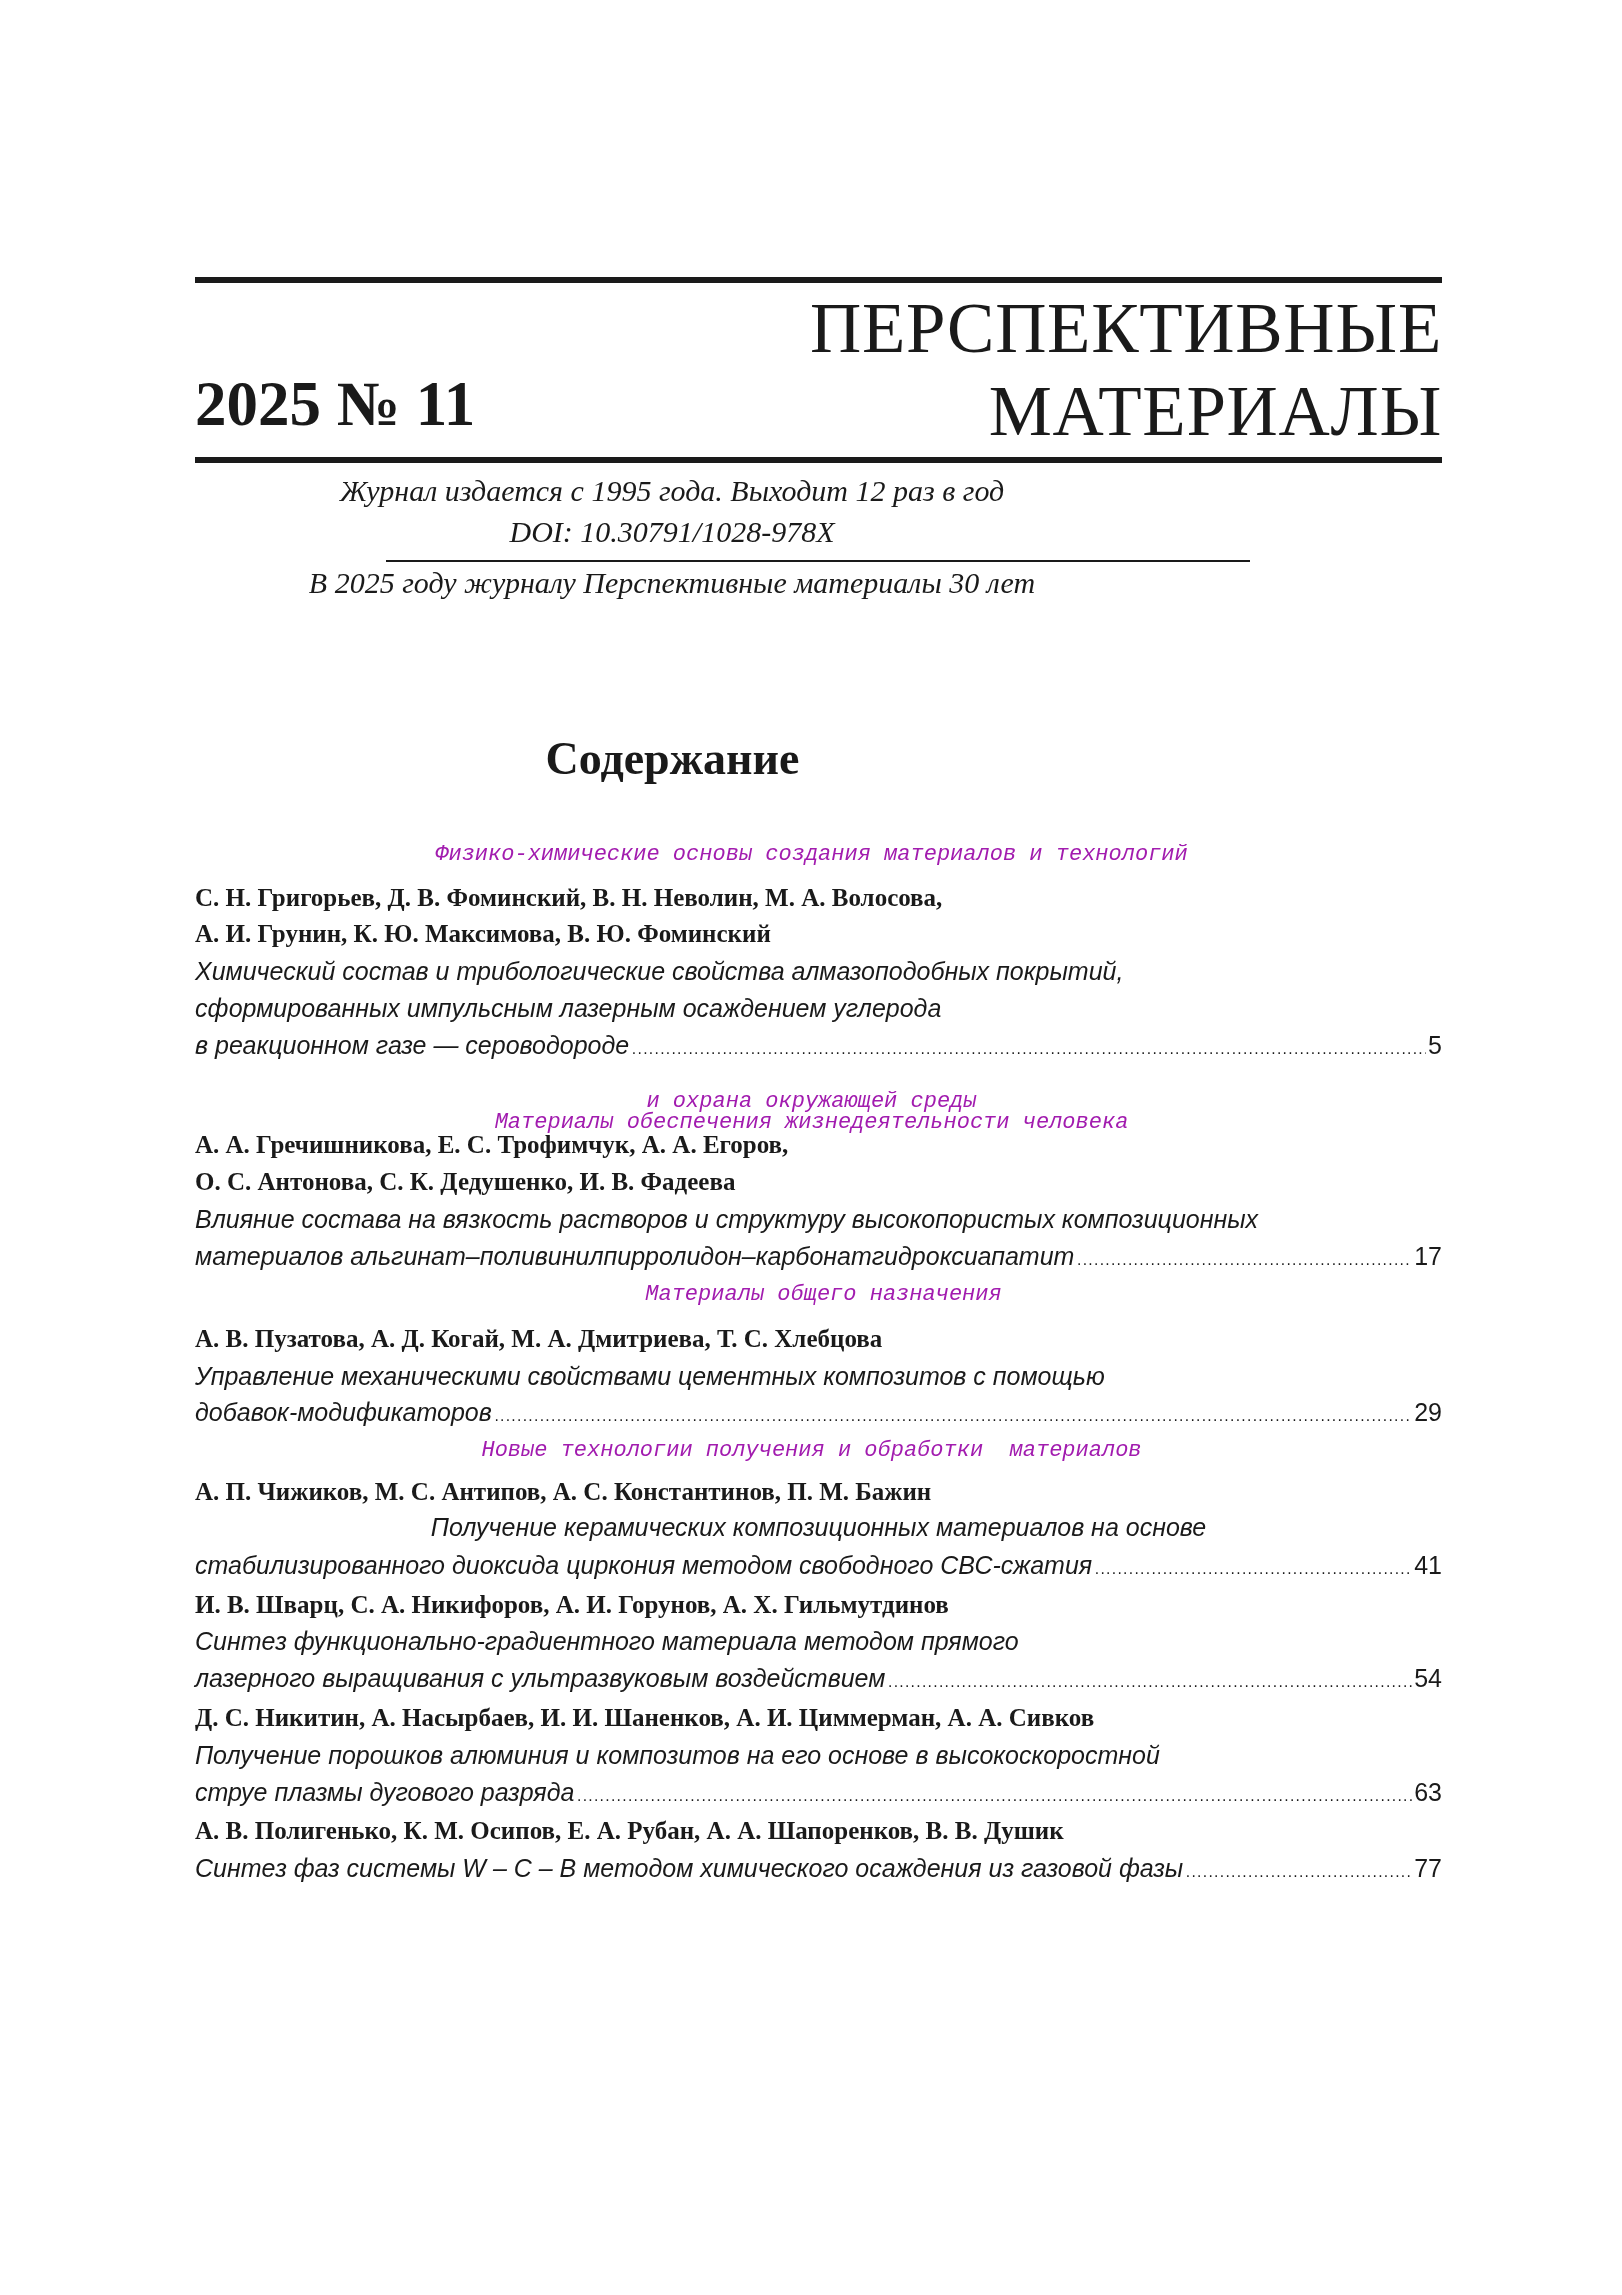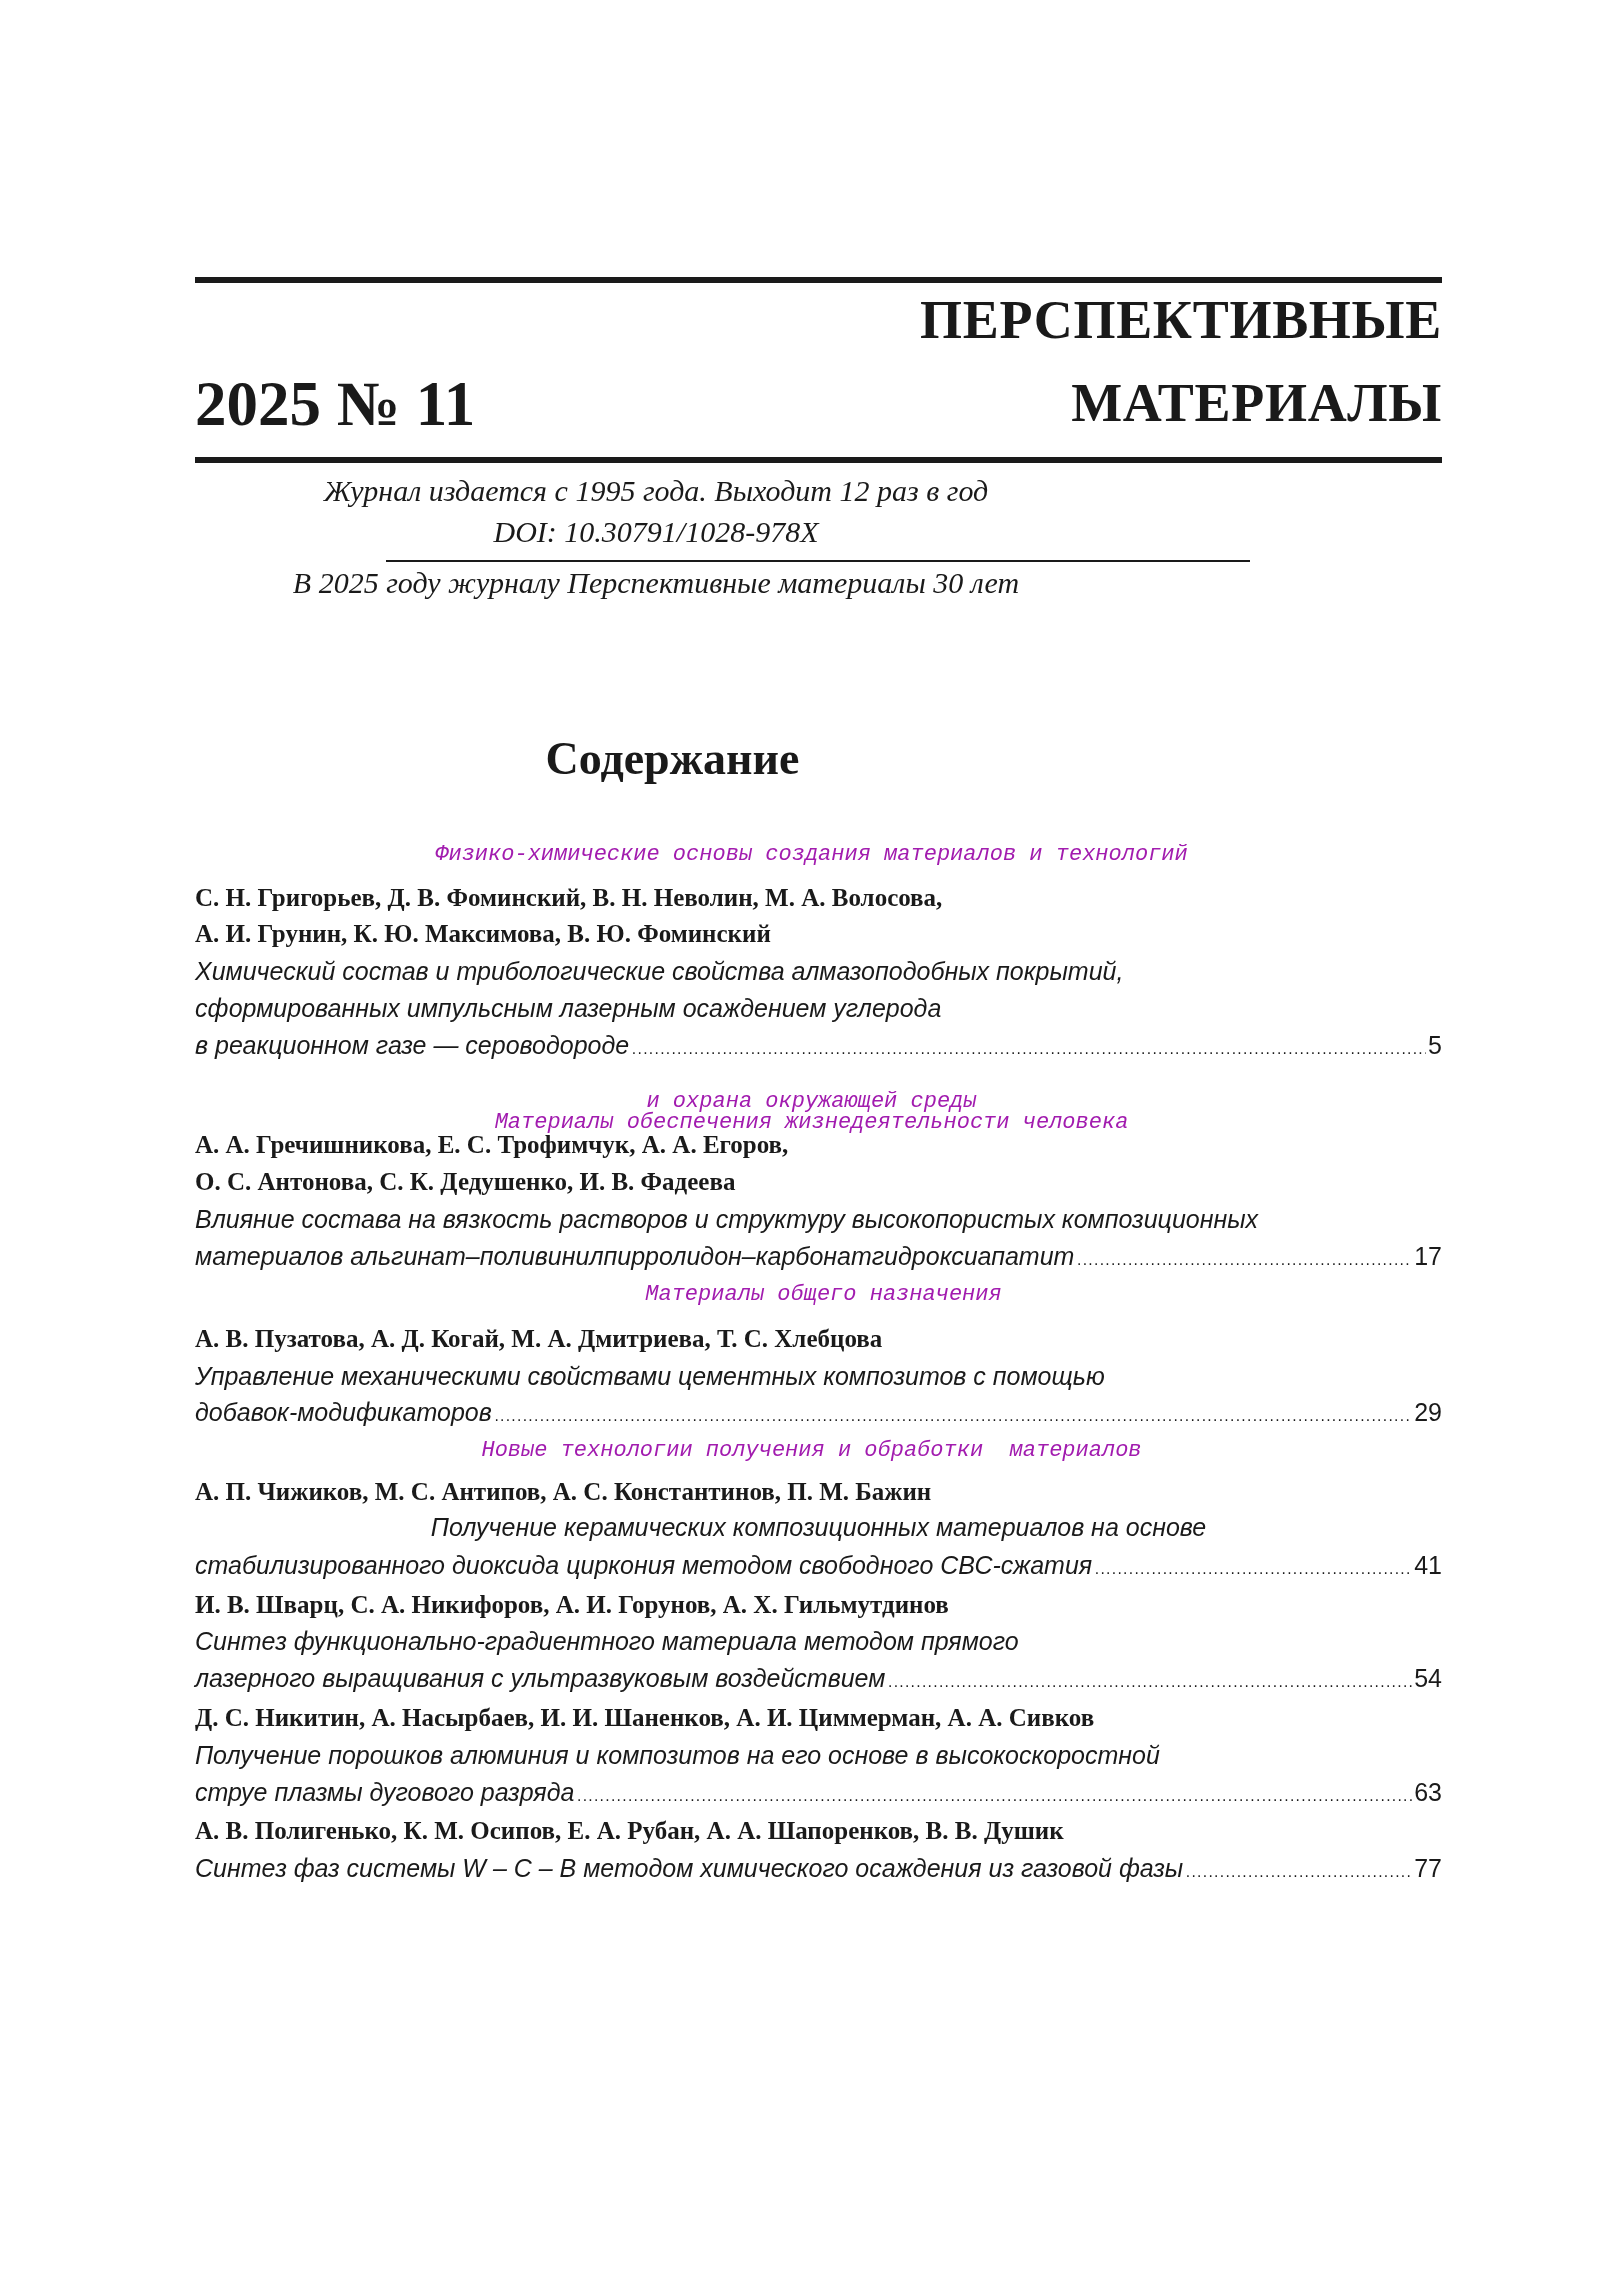--- a/index.html
+++ b/index.html
@@ -2,25 +2,25 @@
 <html style="font-size:10.5px"><head>
 <meta charset="utf-8">
 <style>
   html, body { margin:0; padding:0; background:#fff; }
   body { width:1623px; height:2295px; position:relative; overflow:hidden; color:#1a1a1a; }
   .abs { position:absolute; }
   .rule { position:absolute; left:195px; width:1247px; height:5.9px; background:#1a1a1a; }
   .serif { font-family:"Liberation Serif", "DejaVu Serif", serif; }
   .sans { font-family:"Liberation Sans", "DejaVu Sans", sans-serif; }
   .mono { font-family:"Liberation Mono", "DejaVu Sans Mono", monospace; }
-  #title1, #title2 { right:181px; font-weight:bold; font-size:54px; line-height:1; letter-spacing:0.7px; white-space:nowrap; }
+  #title1, #title2 { right:181px; font-weight:normal; font-size:71px; line-height:1; letter-spacing:0.7px; white-space:nowrap; }
   #title1 { top:293px; }
   #title2 { top:376px; }
   #issue { left:195px; top:373px; font-weight:bold; font-size:63px; line-height:1; white-space:nowrap; }
-  .sub { left:0; width:1312px; text-align:center; font-style:italic; font-size:30px; line-height:1; white-space:nowrap; }
+  .sub { left:16px; width:1312px; text-align:center; font-style:italic; font-size:30px; line-height:1; white-space:nowrap; }
   #thinrule { left:386px; width:864px; top:560px; height:2px; background:#1a1a1a; }
   #toc-title { left:4px; width:1337px; text-align:center; top:736px; font-weight:bold; font-size:46px; line-height:1; }
   .section { left:0; width:1623px; text-align:center; font-style:italic; font-size:22px; line-height:1; white-space:pre; color:#a21caf; }
   .line { left:195px; width:1247px; font-size:25px; line-height:1; white-space:nowrap; }
   .authors { font-weight:bold; }
   .ttl { font-style:italic; }
   .lastline { display:flex; align-items:flex-end; }
   .lastline .t { flex:0 0 auto; }
   .lastline .dots { flex:1 1 auto; overflow:hidden; white-space:nowrap; font-style:normal; margin:0 2.6px; letter-spacing:1.3px; }
   .lastline .dots::after { content:"........................................................................................................................................................................................................................................................................"; font-size:15.7px; }

